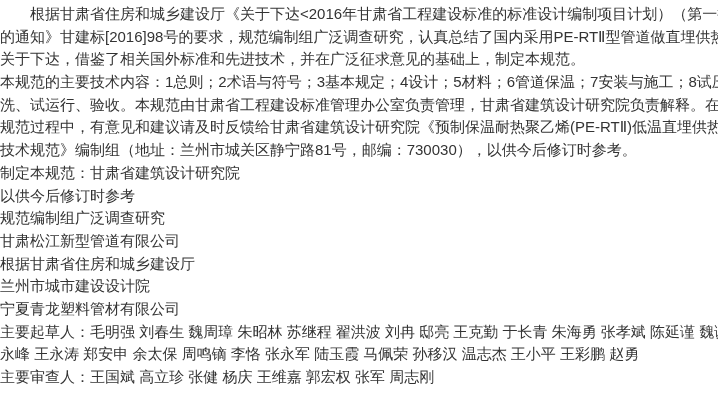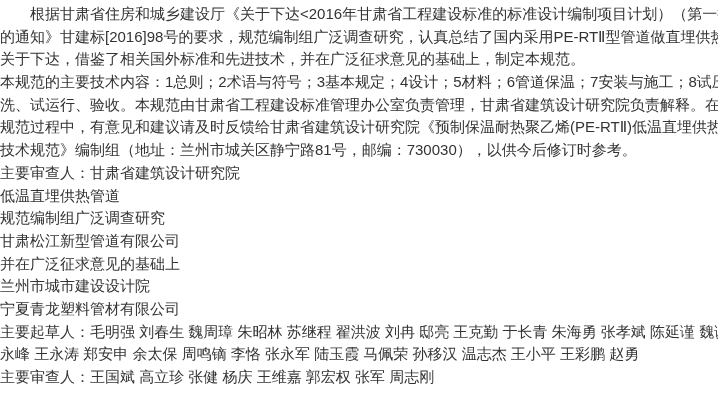--- a/index.html
+++ b/index.html
@@ -35,24 +35,24 @@
 
 <div class="page">
   <div class="doc-body">
     <div class="line indent">根据甘肃省住房和城乡建设厅《关于下达&lt;2016年甘肃省工程建设标准的标准设计编制项目计划）（第一批）</div>
     <div class="line">的通知》甘建标[2016]98号的要求，规范编制组广泛调查研究，认真总结了国内采用PE-RTⅡ型管道做直埋供热管道</div>
     <div class="line">关于下达，借鉴了相关国外标准和先进技术，并在广泛征求意见的基础上，制定本规范。</div>
     <div class="line">本规范的主要技术内容：1总则；2术语与符号；3基本规定；4设计；5材料；6管道保温；7安装与施工；8试压、清</div>
     <div class="line">洗、试运行、验收。本规范由甘肃省工程建设标准管理办公室负责管理，甘肃省建筑设计研究院负责解释。在执行本</div>
     <div class="line">规范过程中，有意见和建议请及时反馈给甘肃省建筑设计研究院《预制保温耐热聚乙烯(PE-RTⅡ)低温直埋供热管道</div>
     <div class="line">技术规范》编制组（地址：兰州市城关区静宁路81号，邮编：730030），以供今后修订时参考。</div>
-    <div class="line">主要审查人：甘肃省建筑设计研究院</div>
-    <div class="line">低温直埋供热管道</div>
+    <div class="line">制定本规范：甘肃省建筑设计研究院</div>
+    <div class="line">以供今后修订时参考</div>
     <div class="line">规范编制组广泛调查研究</div>
     <div class="line">甘肃松江新型管道有限公司</div>
-    <div class="line">并在广泛征求意见的基础上</div>
+    <div class="line">根据甘肃省住房和城乡建设厅</div>
     <div class="line">兰州市城市建设设计院</div>
     <div class="line">宁夏青龙塑料管材有限公司</div>
     <div class="line">主要起草人：毛明强 刘春生 魏周璋 朱昭林 苏继程 翟洪波 刘冉 邸亮 王克勤 于长青 朱海勇 张孝斌 陈延谨 魏谦荣 李</div>
     <div class="line">永峰 王永涛 郑安申 余太保 周鸣镝 李恪 张永军 陆玉霞 马佩荣 孙移汉 温志杰 王小平 王彩鹏 赵勇</div>
     <div class="line">主要审查人：王国斌 高立珍 张健 杨庆 王维嘉 郭宏权 张军 周志刚</div>
   </div>
 </div>
 
 </body></html>

